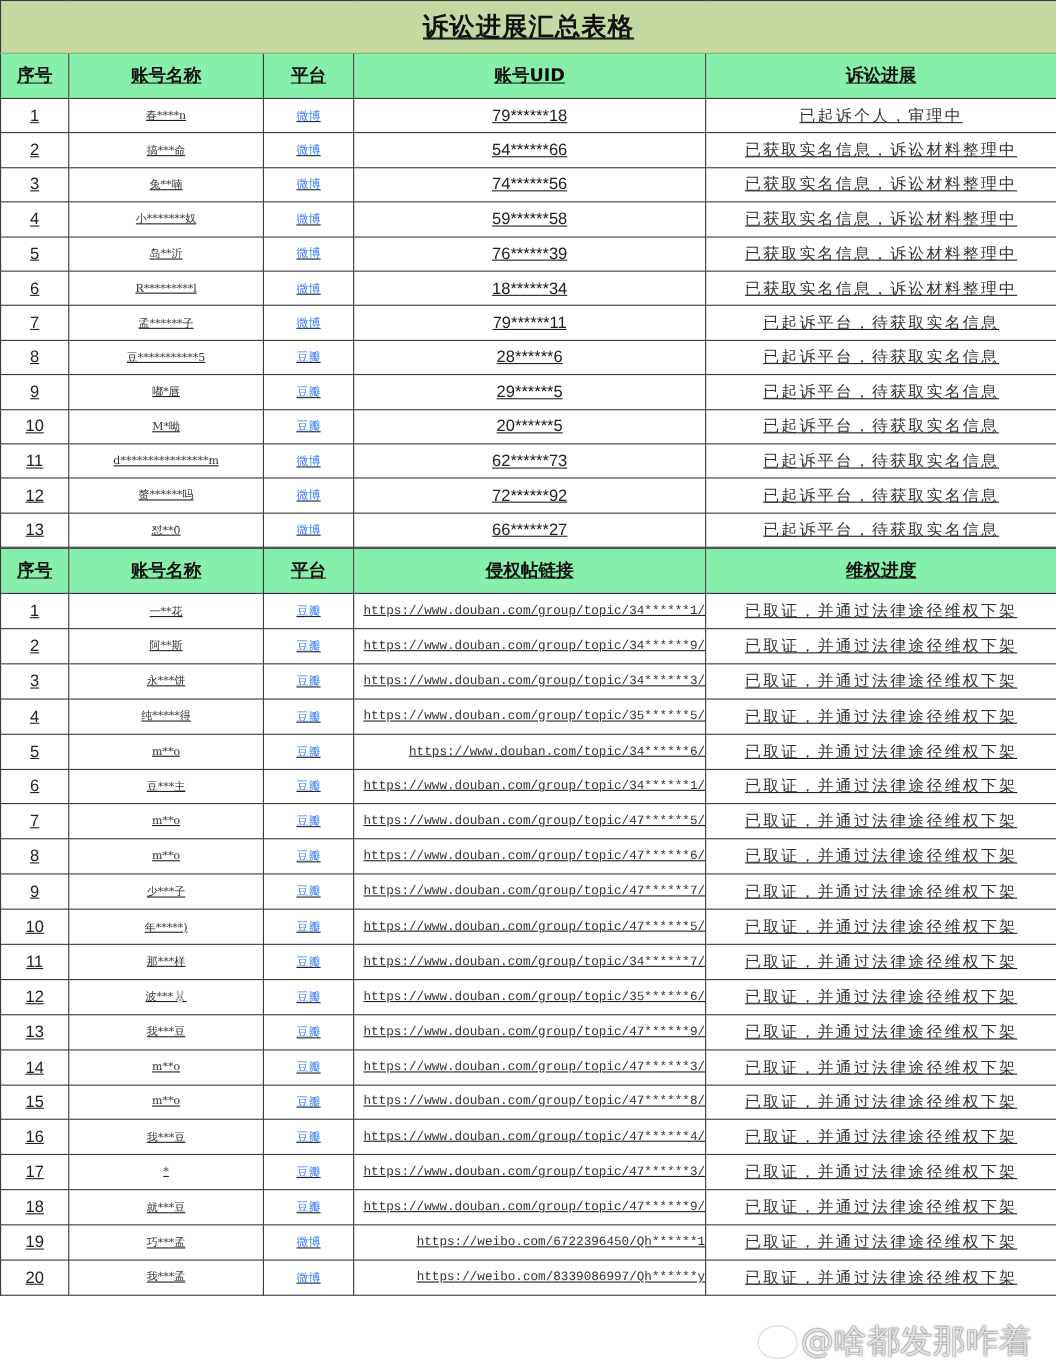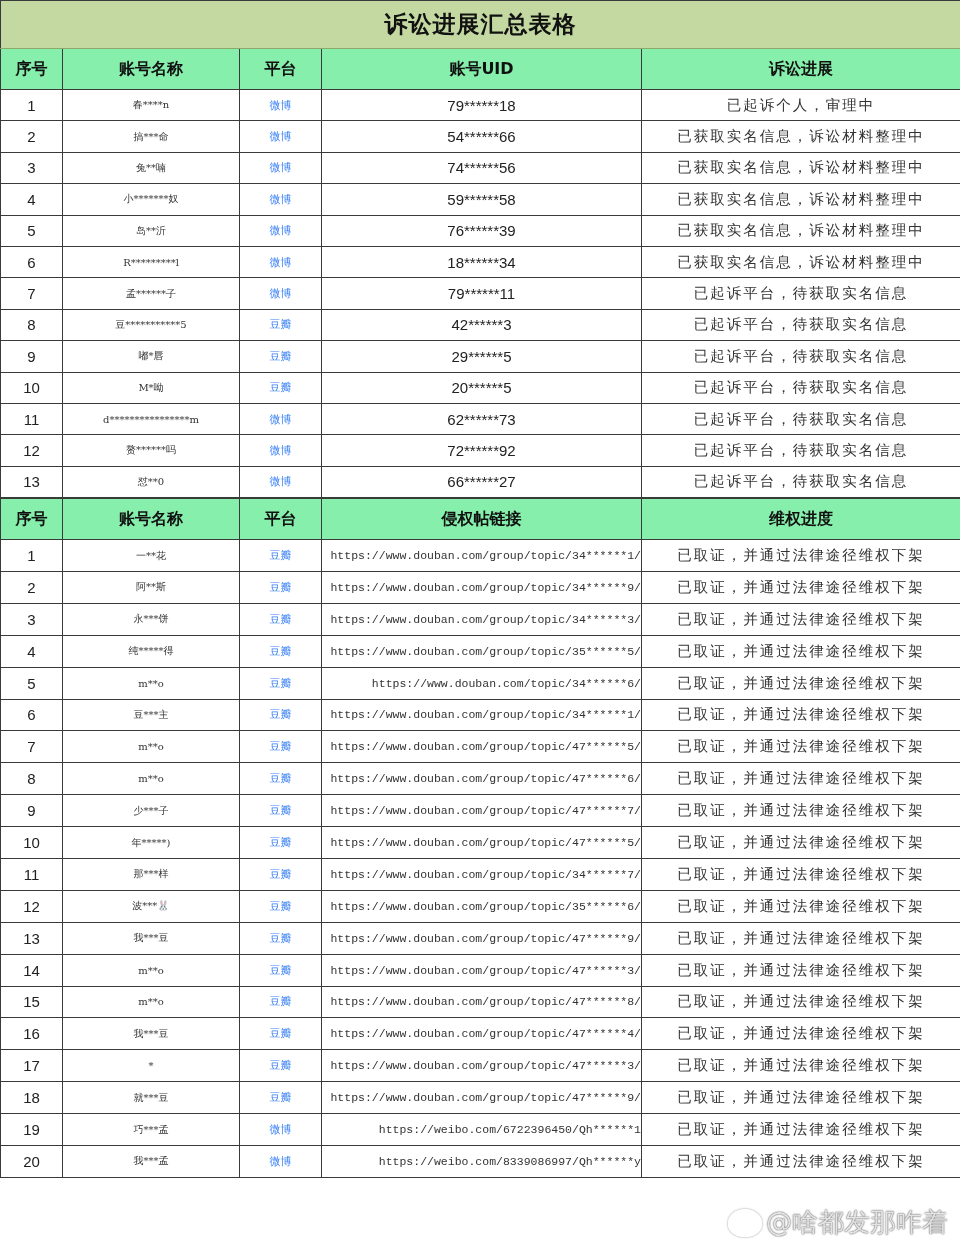--- a/index.html
+++ b/index.html
@@ -1,31 +1,31 @@
 <!DOCTYPE html>
 <html><head>
 <meta charset="utf-8">
 <style>
   html, body { margin: 0; padding: 0; background: #ffffff; }
   body { width: 960px; height: 1246px; overflow: hidden; font-family: "DejaVu Sans", "Liberation Sans", sans-serif; color: #222; position: relative; }
-  .sheet { width: 952px; }
+  .sheet { width: 952px; text-decoration: underline; }
   table { border-collapse: collapse; width: 960px; table-layout: fixed; }
   col.c1 { width: 62px; } col.c2 { width: 177px; } col.c3 { width: 82px; } col.c4 { width: 320px; } col.c5 { width: 319px; }
   td, th { border: 1.5px solid #3a3a3a; text-align: center; vertical-align: middle; padding: 0; overflow: hidden; white-space: nowrap; }
   .title-row td { background: #c4d9a2; height: 47px; font-size: 23px; font-weight: bold; color: #111; letter-spacing: 1px; border-bottom-color: #8da86b; }
   .head-row th { background: #86efac; height: 40px; font-size: 16px; font-weight: bold; color: #111; }
   .data-row td { height: 30.9px; font-size: 15px; background: #ffffff; }
   .data-row td.idx { font-family: "Liberation Sans", sans-serif; font-size: 15px; color: #222; }
   .data-row td.name { font-family: "DejaVu Serif", serif; font-size: 10px; color: #333; }
   .data-row td.plat { font-family: "DejaVu Serif", serif; font-size: 11px; color: #3b82f6; }
   .data-row td.uid { font-family: "Liberation Sans", sans-serif; font-size: 15px; color: #222; }
   .data-row td.url { font-family: "Liberation Mono", monospace; font-size: 11.5px; color: #333; text-align: right; }
   .data-row td.status { font-family: "DejaVu Serif", serif; font-size: 14.5px; color: #333; letter-spacing: 2px; }
   .t1 .data-row td { height: 30.4px; }
-  .watermark { position: absolute; right: 12px; bottom: 6px; font-size: 26px; color: rgba(255,255,255,0.85); text-shadow: 0 0 2px rgba(0,0,0,0.55), 0 0 1px rgba(0,0,0,0.6); font-family: "DejaVu Sans", sans-serif; display: flex; align-items: center; gap: 4px; }
+  .watermark { position: absolute; right: 22px; bottom: 6px; font-size: 30px; color: rgba(255,255,255,0.85); text-shadow: 0 0 2px rgba(0,0,0,0.55), 0 0 1px rgba(0,0,0,0.6); font-family: "DejaVu Sans", sans-serif; display: flex; align-items: center; gap: 4px; }
   .wb-logo { width: 30px; height: 24px; border: 2px solid rgba(255,255,255,0.85); border-radius: 50% 50% 45% 45%; box-shadow: 0 0 2px rgba(0,0,0,0.5); }
 </style>
 </head>
 <body>
 
 <div class="sheet">
   <table class="t1">
     <colgroup>
         <col class="c1">
         <col class="c2">
@@ -92,21 +92,21 @@
           <td class="idx">7</td>
           <td class="name">孟******子</td>
           <td class="plat">微博</td>
           <td class="uid">79******11</td>
           <td class="status">已起诉平台，待获取实名信息</td>
         </tr>
         <tr class="data-row">
           <td class="idx">8</td>
           <td class="name">豆***********5</td>
           <td class="plat">豆瓣</td>
-          <td class="uid">42******3</td>
+          <td class="uid">28******6</td>
           <td class="status">已起诉平台，待获取实名信息</td>
         </tr>
         <tr class="data-row">
           <td class="idx">9</td>
           <td class="name">嘟*唇</td>
           <td class="plat">豆瓣</td>
           <td class="uid">29******5</td>
           <td class="status">已起诉平台，待获取实名信息</td>
         </tr>
         <tr class="data-row">

